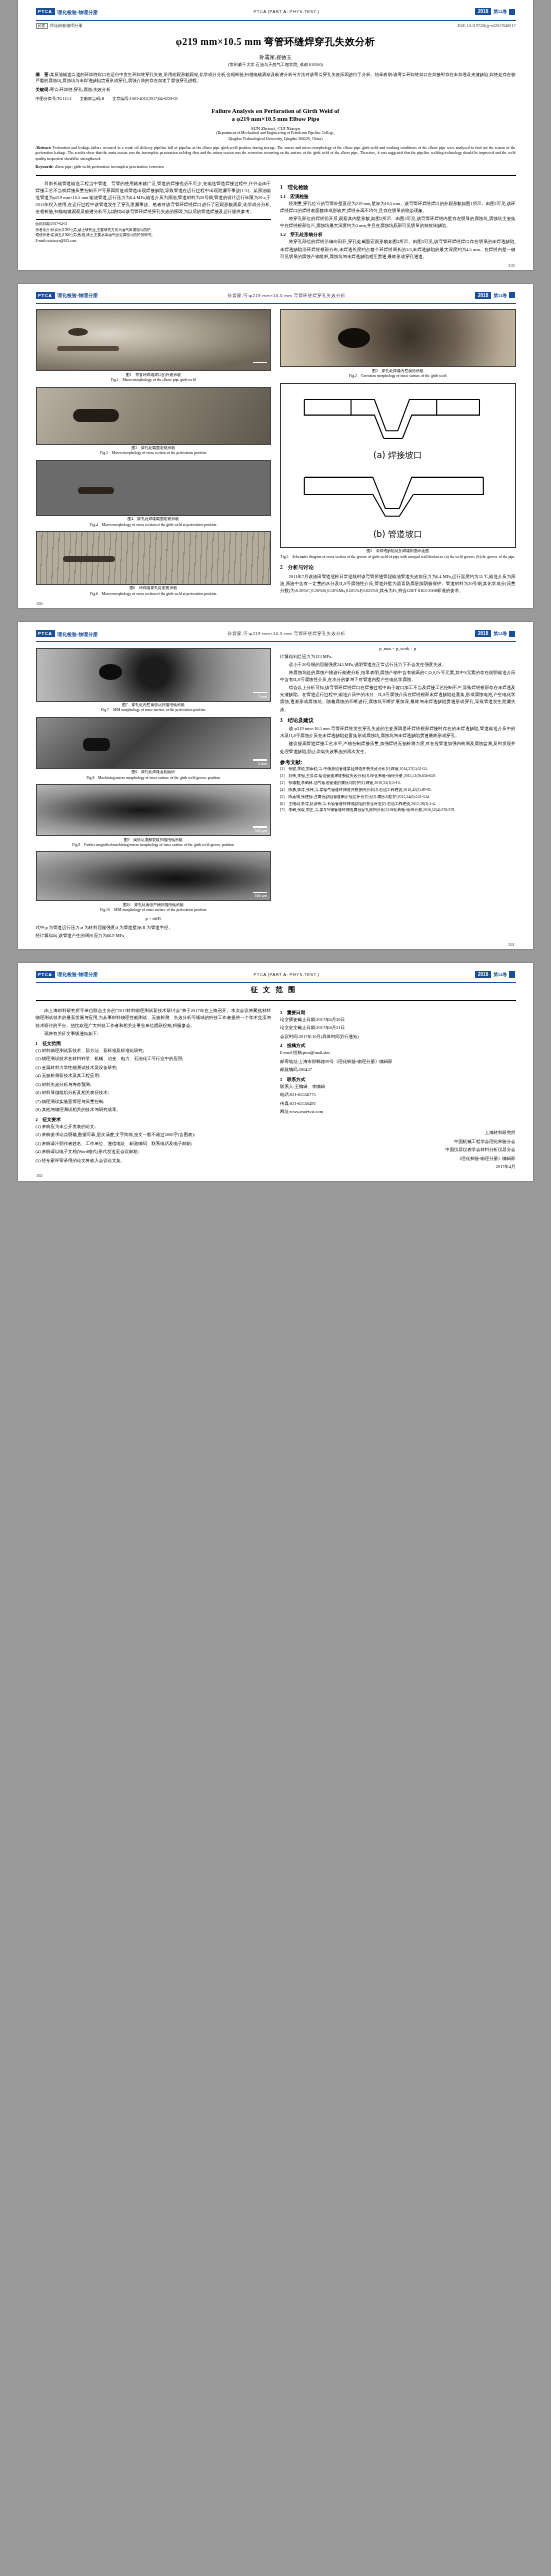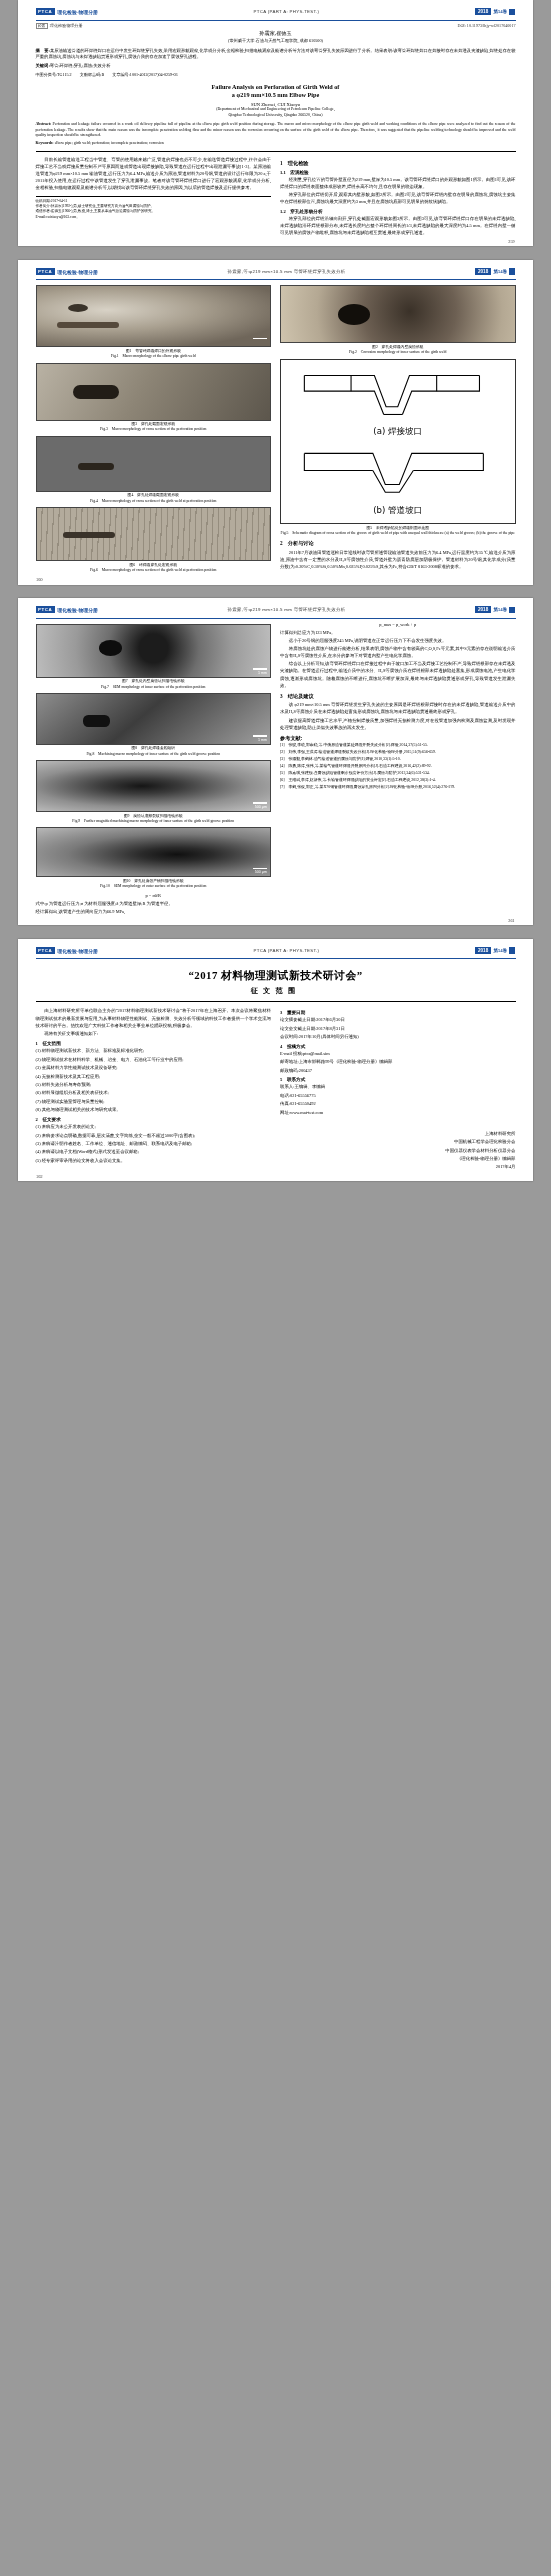--- a/index.html
+++ b/index.html
@@ -139,20 +139,21 @@
     </div>
 
     <div class="crossmark">
       <div class="left">
         <span class="cm">检索</span>
         <span>理化检验物理分册</span>
       </div>
       <div>DOI: 10.11973/lhjy-wl2017040017</div>
     </div>
 
+    <h1 class="title">φ219 mm×10.5 mm 弯管环缝焊穿孔失效分析</h1>
     <div class="authors">孙震家,崔德玉</div>
     <div class="affil">(常州威干大学 石油与天然气工程学院, 成都 610500)</div>
 
     <div class="abs">
       <b>摘　要:</b><span>某原油输送管道的环焊缝焊口在运行中发生环焊缝穿孔失效,采用宏观形貌观察,化学成分分析,金相检验,扫描电镜观察及能谱分析等方法对该弯管穿孔失效原因进行了分析。结果表明:该弯管环焊缝焊口在焊接时存在未焊透及夹渣缺陷,焊缝处存在较严重的腐蚀坑,腐蚀坑与未焊透缺陷贯通形成穿孔,腐蚀介质的存在加速了腐蚀穿孔进程。</span>
     </div>
     <div class="keyw">
       <b>关键词:</b><span>弯管;环焊缝;穿孔;腐蚀;失效分析</span>
     </div>
     <div class="clsline">中图分类号:TG115.2　　文献标志码:B　　文章编号:1001-4012(2017)04-0259-03</div>
@@ -423,21 +424,20 @@
         <span class="jcn">理化检验-物理分册</span>
       </div>
       <div class="mid">PTCA (PART A: PHYS.TEST.)</div>
       <div class="right">
         <span class="year">2018</span>
         <span class="vol">第54卷</span>
         <span class="sq"></span>
       </div>
     </div>
 
-    <div class="notice-title">“2017 材料物理测试新技术研讨会”</div>
     <div class="notice-sub">征文范围</div>
     <div class="notice-rule"></div>
 
     <div class="cols">
       <div class="col">
         <div class="ntext">
           <p>由上海材料研究所等单位联合主办的“2017材料物理测试新技术研讨会”将于2017年在上海召开。本次会议将聚焦材料物理测试技术的最新发展与应用,为从事材料物理性能测试、无损检测、失效分析等领域的科技工作者提供一个学术交流与技术研讨的平台。热忱欢迎广大科技工作者和相关企事业单位踊跃投稿,积极参会。</p>
           <p>现将有关征文事项通知如下:</p>
         </div>
 

